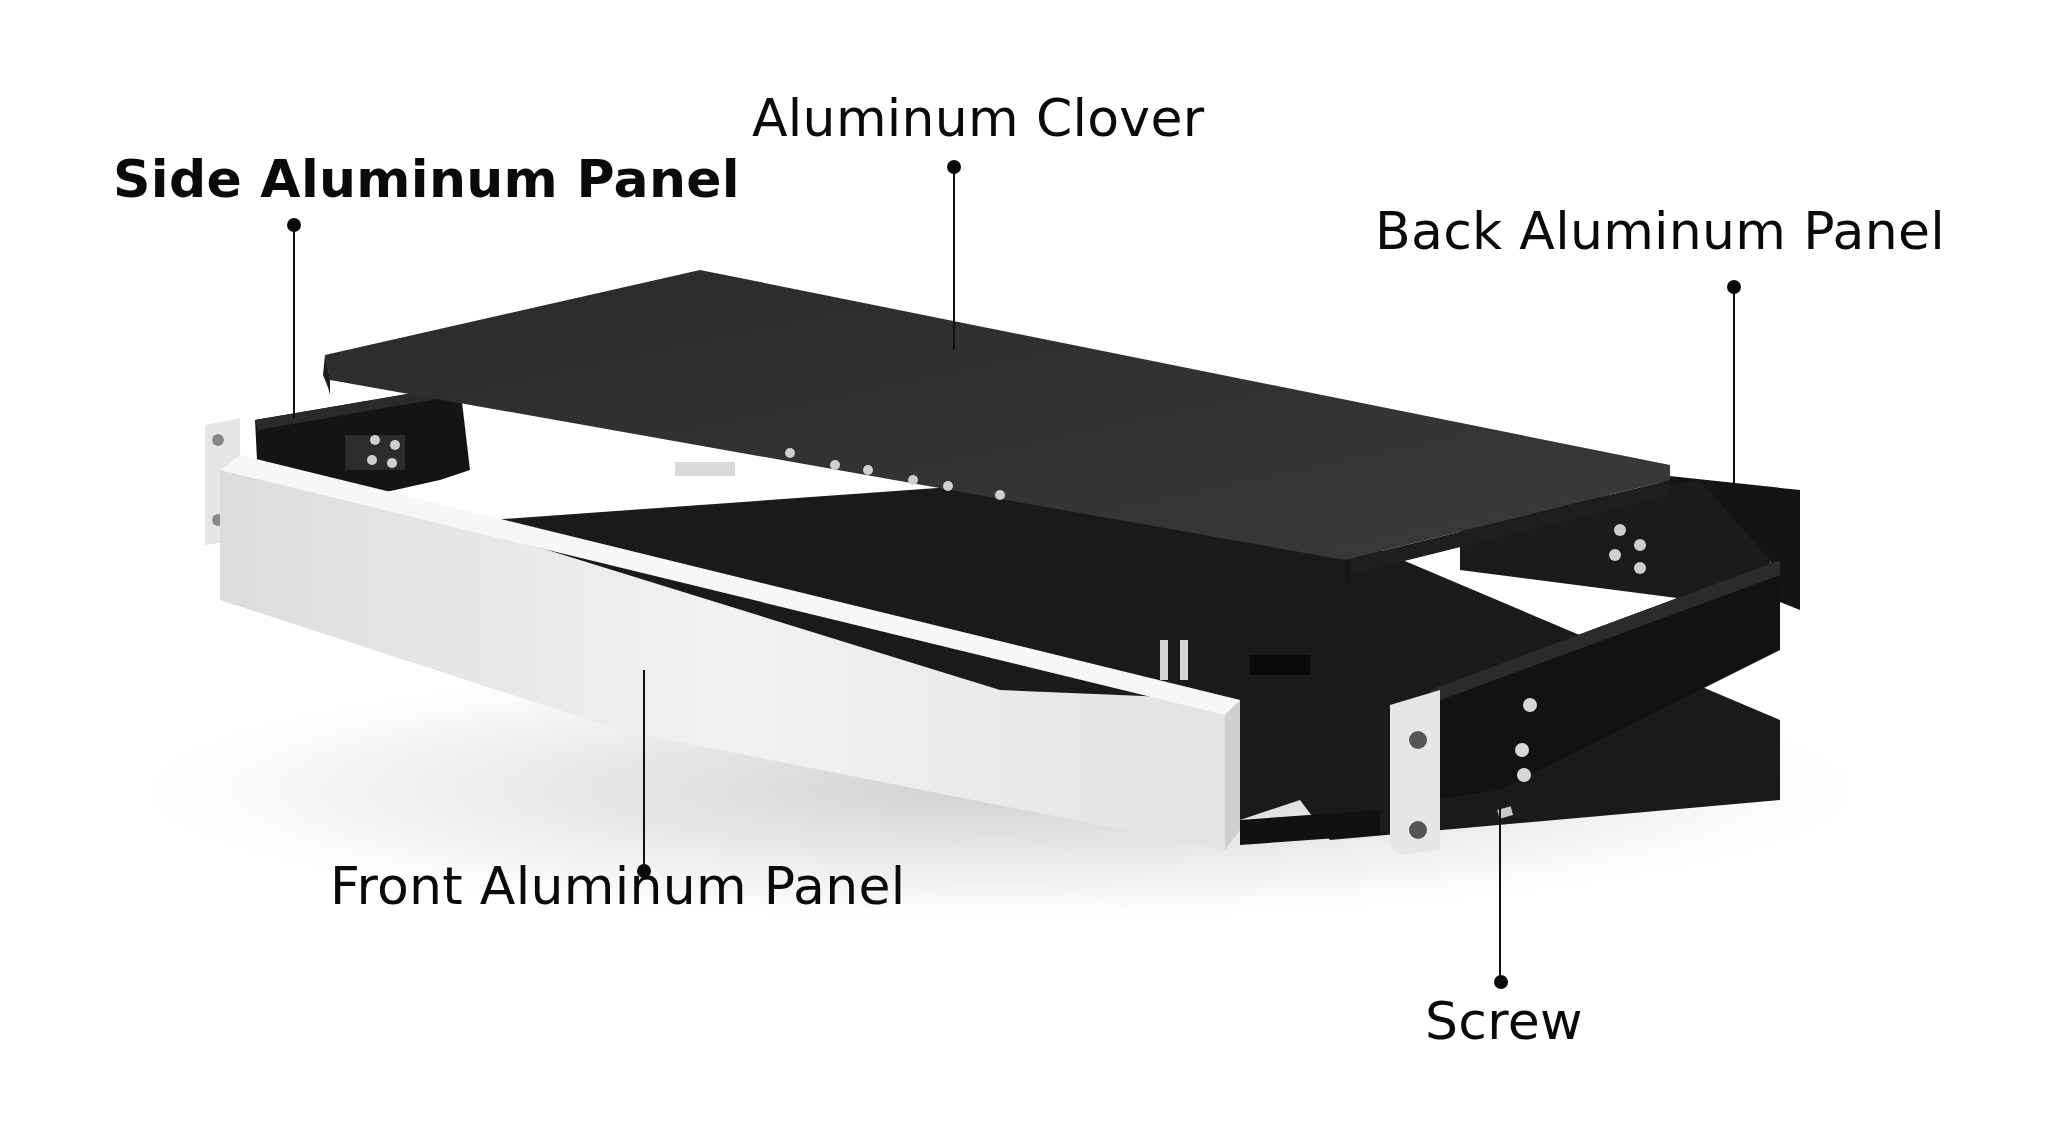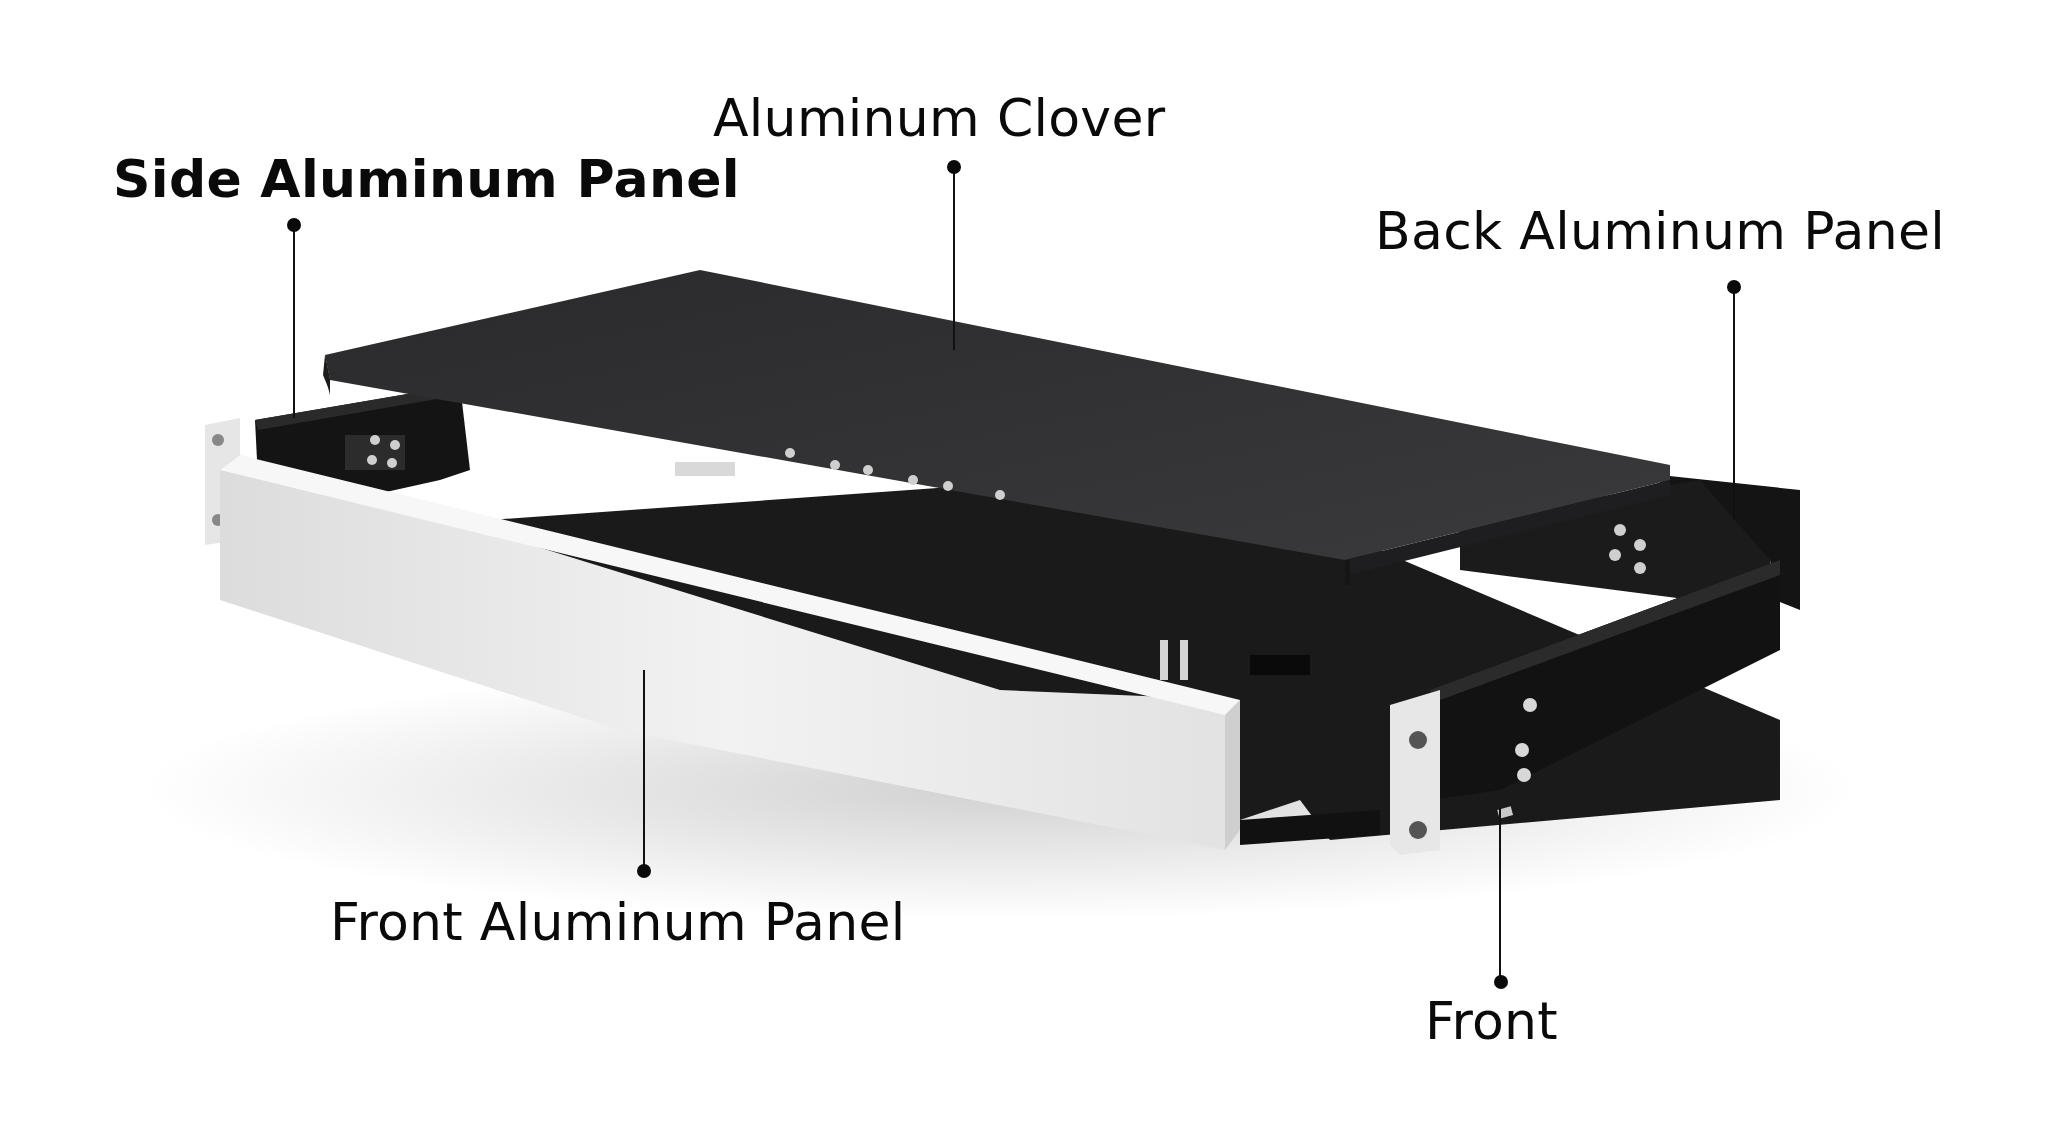--- a/index.html
+++ b/index.html
@@ -109,16 +109,16 @@
 <div class="lead" style="left:1733px;top:290px;height:230px;"></div>
 <div class="dot" style="left:1727px;top:280px;"></div>
 
 <div class="lead" style="left:643px;top:670px;height:200px;"></div>
 <div class="dot" style="left:637px;top:864px;"></div>
 
 <div class="lead" style="left:1499px;top:808px;height:175px;"></div>
 <div class="dot" style="left:1494px;top:975px;"></div>
 
 <div class="label" style="left:113px;top:153px;font-weight:bold;">Side Aluminum Panel</div>
-<div class="label" style="left:713px;top:92px;text-align:center;">Aluminum Clover</div>
+<div class="label" style="left:752px;top:92px;text-align:center;">Aluminum Clover</div>
 <div class="label" style="left:1375px;top:205px;">Back Aluminum Panel</div>
-<div class="label" style="left:330px;top:896px;">Front Aluminum Panel</div>
-<div class="label" style="left:1425px;top:995px;">Front</div>
+<div class="label" style="left:330px;top:860px;">Front Aluminum Panel</div>
+<div class="label" style="left:1425px;top:995px;">Screw</div>
 
 </body></html>

